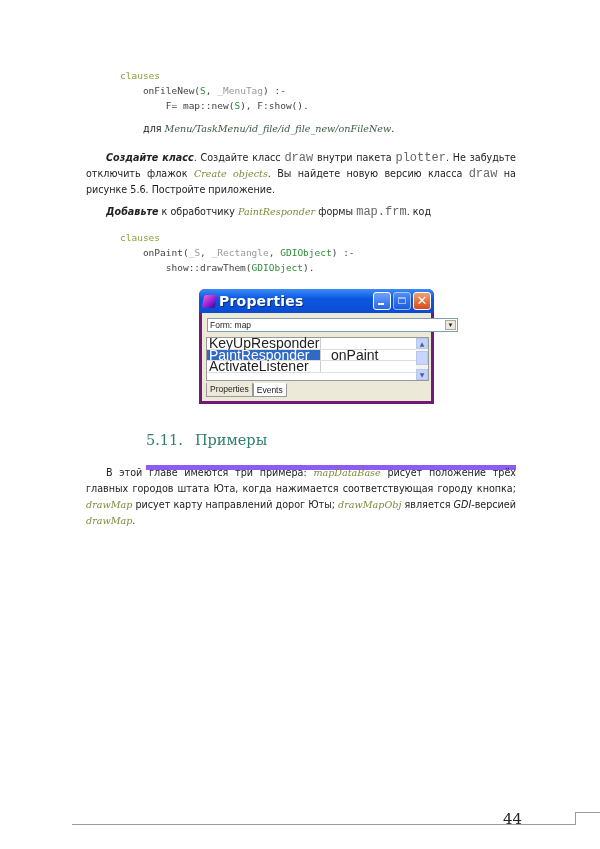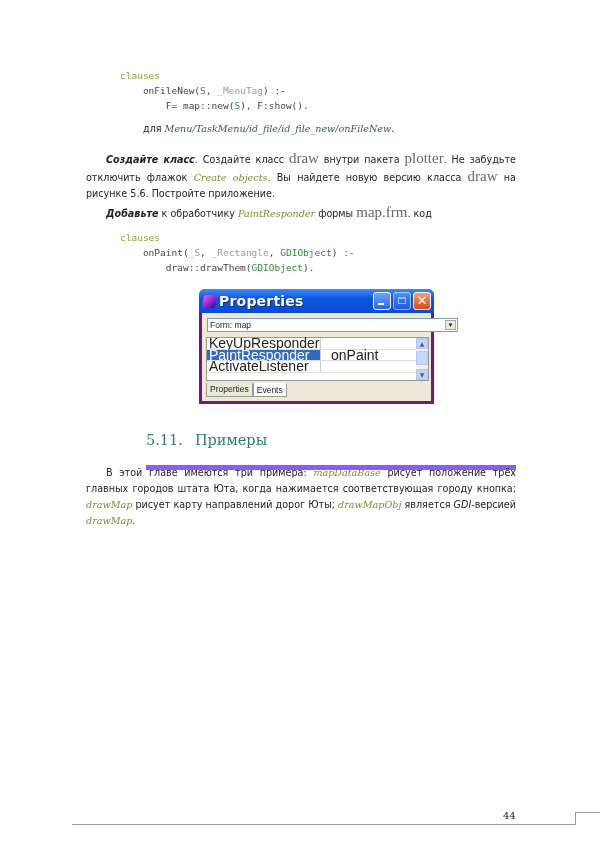--- a/index.html
+++ b/index.html
@@ -6,21 +6,21 @@
   body { width:600px; height:849px; background:#ffffff; position:relative; overflow:hidden;
          font-family:"DejaVu Sans", sans-serif; color:#222; }
   .code { font-family:"DejaVu Sans Mono", monospace; font-size:9.5px; line-height:15px; color:#444; position:absolute; white-space:pre; }
   .kw { color:#8aa03a; }
   .green { color:#2f8f3a; }
   .gray { color:#9a9a9a; }
   .para { position:absolute; font-size:9.6px; line-height:16px; color:#222; }
   .just { text-align:justify; text-align-last:left; }
   .ital-serif { font-family:"DejaVu Serif", serif; font-style:italic; color:#7c8a3a; }
   .ital-path { font-family:"DejaVu Serif", serif; font-style:italic; color:#3a5a40;text-align:center; }
-  .mono { font-family:Liberation Serif, serif; font-size:15px; color:#666; }
+  .mono { font-family:Liberation Mono, monospace; font-size:12px; color:#666; }
   .bi { font-weight:bold; font-style:italic; }
 
   
   .win { position:absolute; left:199px; top:289px; width:235px; height:115px;
          background:#701a75; border-radius:6px 6px 0 0; box-sizing:border-box; padding:0 3px 3px 3px; }
   .titlebar { height:24px; display:flex; align-items:center; position:relative;
               background:linear-gradient(#3c8cf8,#0b57e0 40%,#0a4cd0); border-radius:6px 6px 0 0; margin:0 -3px; padding:0 4px; }
   .title-icon { width:13px; height:13px; background:linear-gradient(135deg,#ff5ad0,#8a1fd6 60%,#3b0a8a); transform:skewX(-10deg); margin-right:3px; border-radius:2px; }
   .title-text { font-family:"DejaVu Sans", sans-serif; font-weight:bold; color:#fff; font-size:14px; letter-spacing:0.2px; text-shadow:1px 1px 0 #0a2f8a; }
   .tb-btns { position:absolute; right:3px; top:3px; display:flex; gap:2px; }
@@ -44,38 +44,38 @@
   .sb-thumb { position:absolute; left:0; top:13px; width:12px; height:14px; background:#c8d6fb; border:1px solid #b5c7ef; box-sizing:border-box; }
   .tabs { position:absolute; left:4px; top:70px; height:14px; display:flex; font-family:"Liberation Sans", sans-serif; font-size:8.5px; }
   .tab { padding:0 3px; line-height:13px; border:1px solid #999; border-top:none; background:#ece9d8; color:#222; }
   .tab.active { background:#fff; border-top:1px solid #fff; }
 
   .heading { position:absolute; left:146px; top:432px; width:370px; font-family:"DejaVu Serif", serif; font-size:14.5px; color:#2e7d6e; border-bottom:5px solid #8b5cf6; padding-bottom:17px; }
   .heading .num { margin-right:12px; }
 
   .footer-line { position:absolute; left:72px; top:824px; width:504px; height:0; border-top:1px solid #9a9a9a; }
   .footer-corner { position:absolute; left:575px; top:812px; width:25px; height:12px; border-left:1px solid #9a9a9a; border-top:1px solid #9a9a9a; }
-  .page-num { position:absolute; left:503px; top:810px; font-family:"DejaVu Serif", serif; font-size:10px; color:#222; }
+  .page-num { position:absolute; left:503px; top:810px; font-family:"DejaVu Serif", serif; font-size:15px; color:#222; }
 </style>
 </head>
 <body>
 
 <div class="code" style="left:120px; top:68px;"><span class="kw">clauses</span>
     <span>onFileNew(</span><span class="green">S</span><span>, </span><span class="gray">_MenuTag</span><span>) :-</span>
         <span>F= map::new(</span><span class="green">S</span><span>), F:show().</span></div>
 
 <div class="para" style="left:143px; top:121px;"><span>для </span><span class="ital-path">Menu/TaskMenu/id_file/id_file_new/onFileNew</span><span>.</span></div>
 
 <div class="para just" style="left:86px; top:150px; width:430px; text-indent:20px;"><span class="bi">Создайте класс</span><span>. Создайте класс </span><span class="mono">draw</span><span> внутри пакета </span><span class="mono">plotter</span><span>. Не забудьте отключить флажок </span><span class="ital-serif">Create objects</span><span>. Вы найдете новую версию класса </span><span class="mono">draw</span><span> на рисунке 5.6. Постройте приложение.</span></div>
 
 <div class="para" style="left:106px; top:204px;"><span class="bi">Добавьте</span><span> к обработчику </span><span class="ital-serif">PaintResponder</span><span> формы </span><span class="mono">map.frm</span><span>. код</span></div>
 
 <div class="code" style="left:120px; top:230px;"><span class="kw">clauses</span>
     <span>onPaint(</span><span class="gray">_S</span><span>, </span><span class="gray">_Rectangle</span><span>, </span><span class="green">GDIObject</span><span>) :-</span>
-        <span>draw::drawThem(</span><span class="green">GDIObject</span><span>).</span></div>
+        <span>show::drawThem(</span><span class="green">GDIObject</span><span>).</span></div>
 
 <div class="win">
   <div class="titlebar">
     <span class="title-icon"></span>
     <span class="title-text">Properties</span>
     <div class="tb-btns">
       <div class="tb-btn min"></div>
       <div class="tb-btn max"></div>
       <div class="tb-btn close">✕</div>
     </div>

